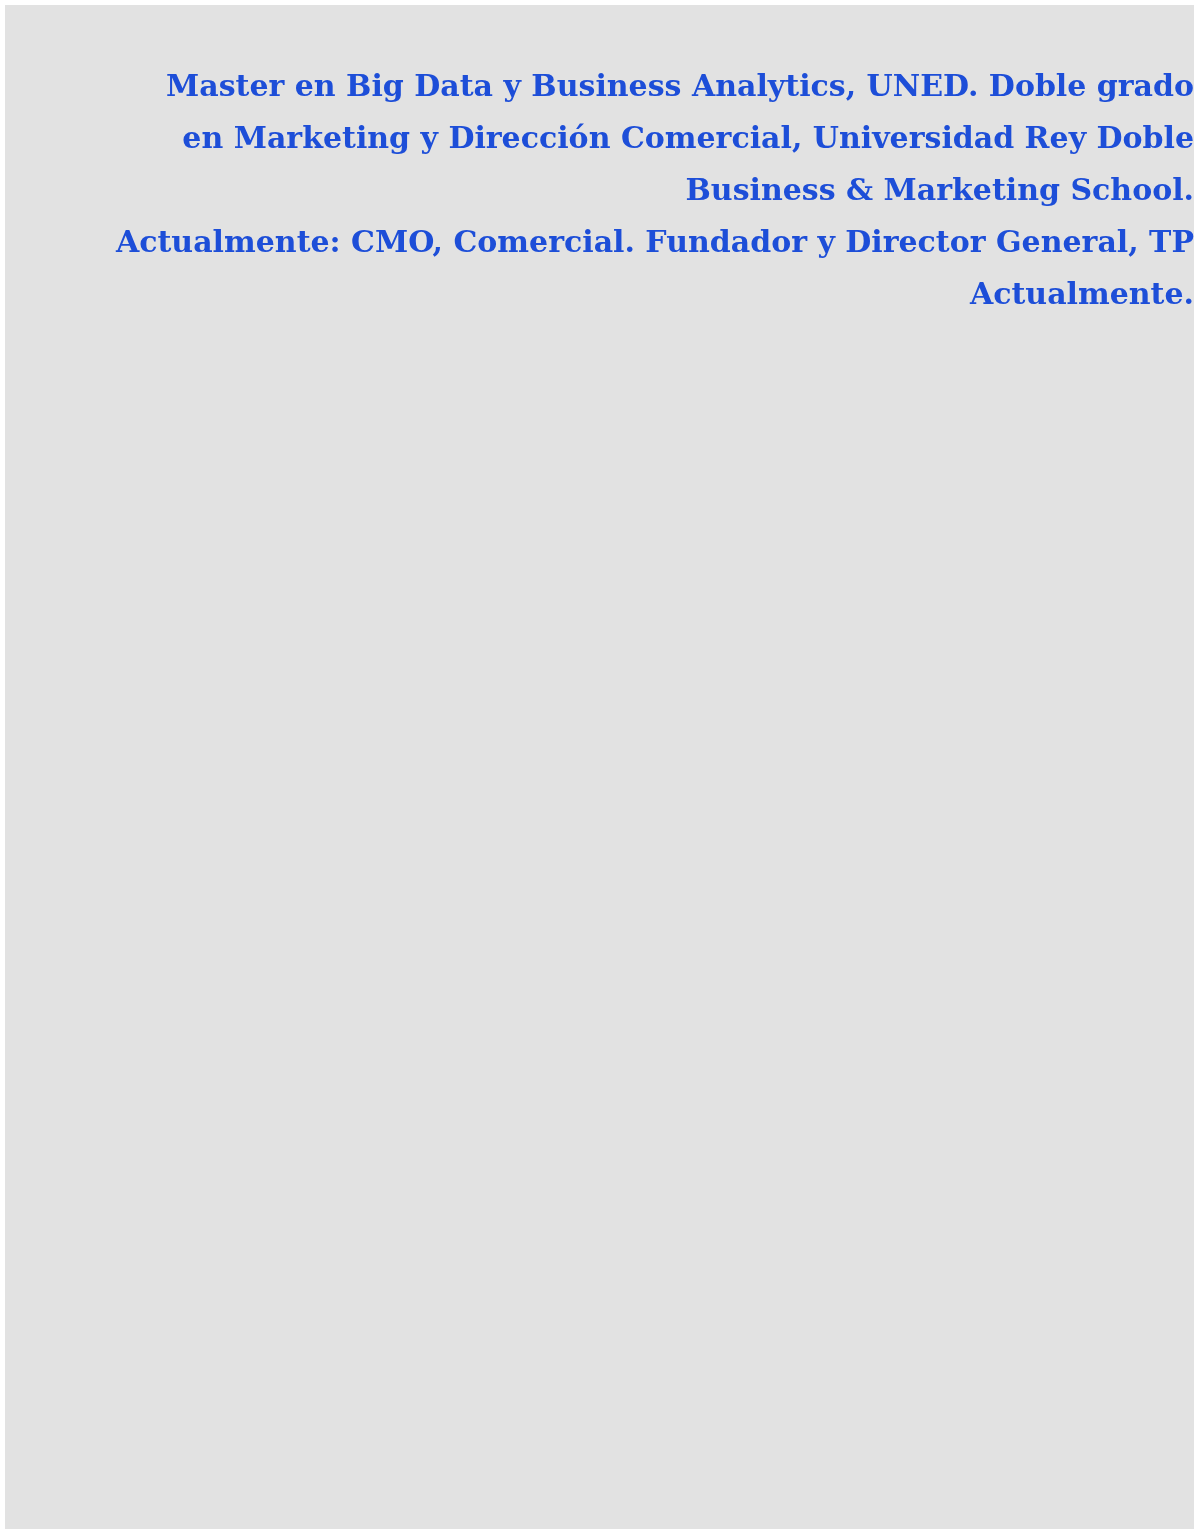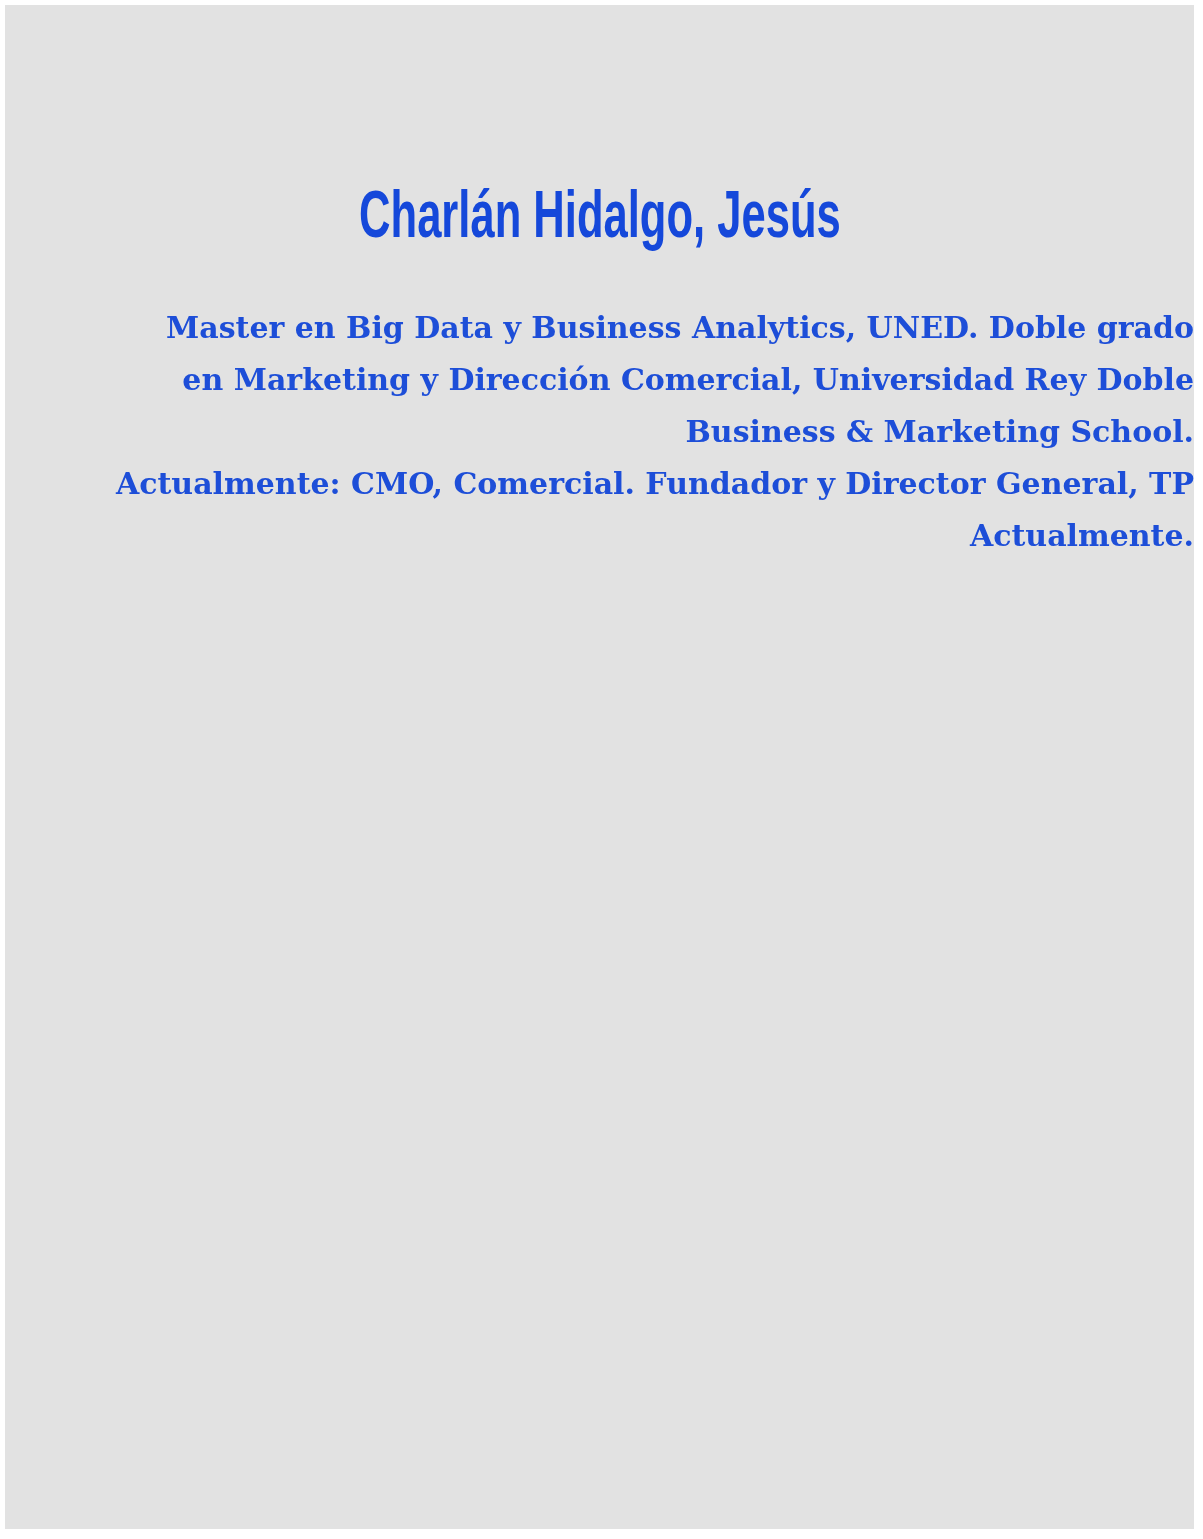--- a/index.html
+++ b/index.html
@@ -48,23 +48,20 @@
     color: #1d4ed8;
   }
   .bio-line {
     white-space: nowrap;
   }
 </style>
 </head>
 <body>
 
 <div class="slide">
-  <div class="title-row">
-    <span class="title">Charlán Hidalgo, Jesús</span>
-  </div>
   <div class="bio">
     <div class="bio-line">Master en Big Data y Business Analytics, UNED. Doble grado</div>
     <div class="bio-line">en Marketing y Dirección Comercial, Universidad Rey Doble</div>
     <div class="bio-line">Business &amp; Marketing School.</div>
     <div class="bio-line">Actualmente: CMO, Comercial. Fundador y Director General, TP</div>
     <div class="bio-line">Actualmente.</div>
   </div>
 </div>
 
 </body></html>

